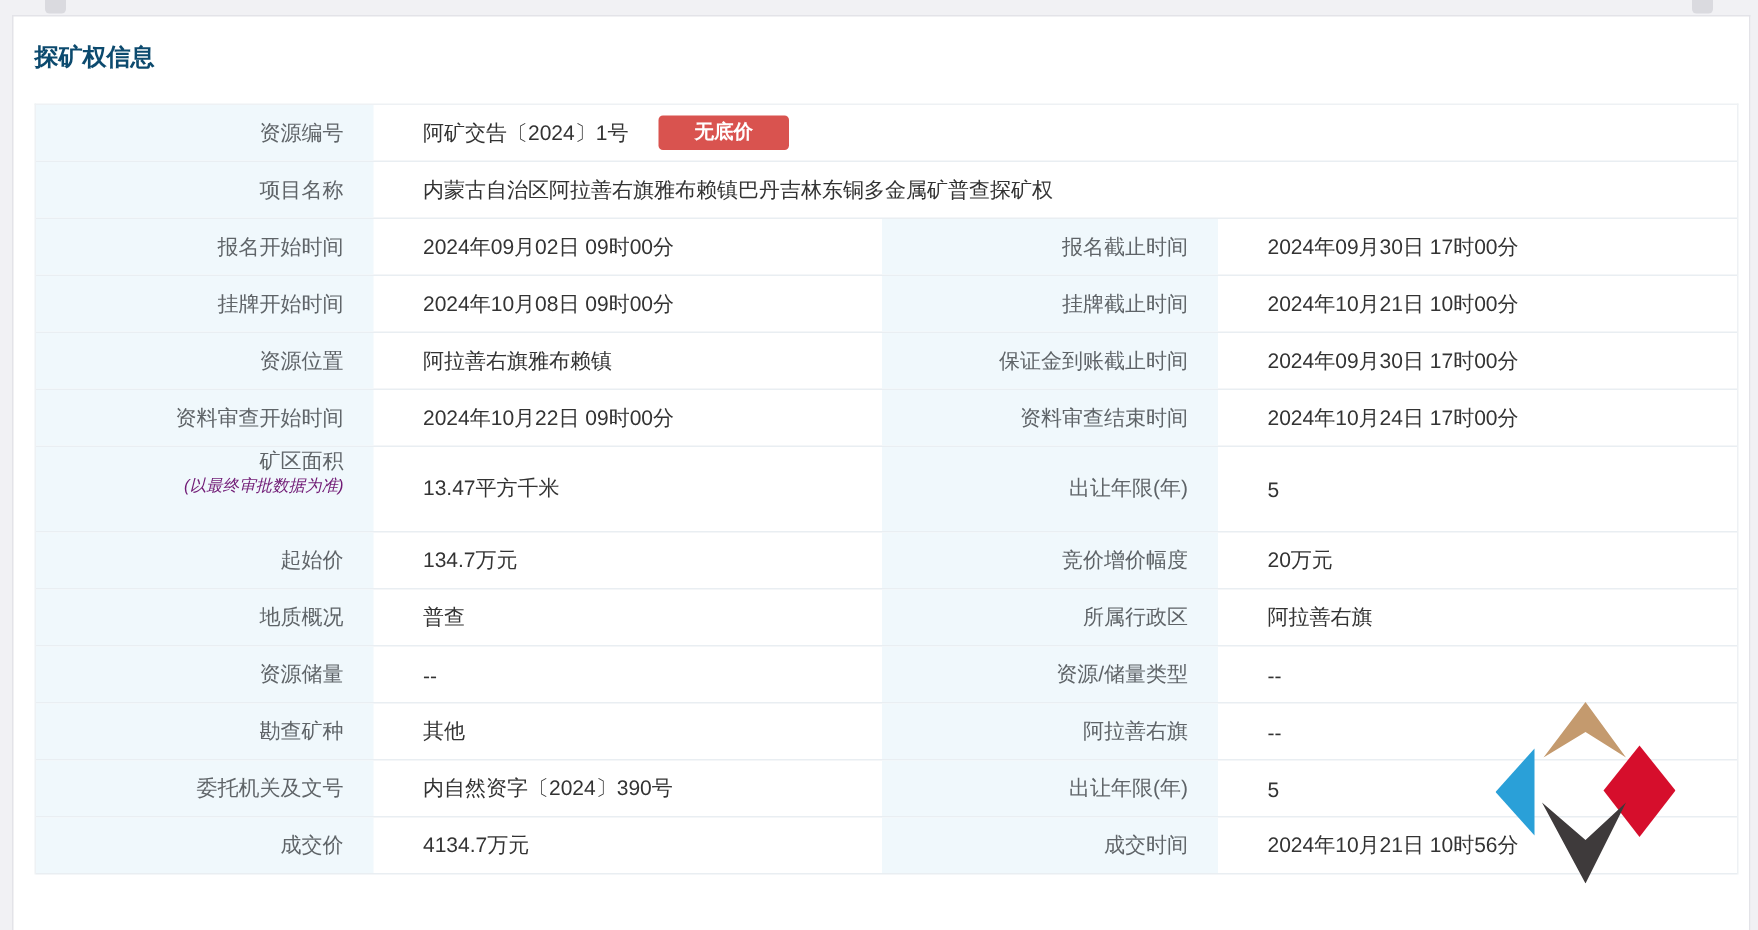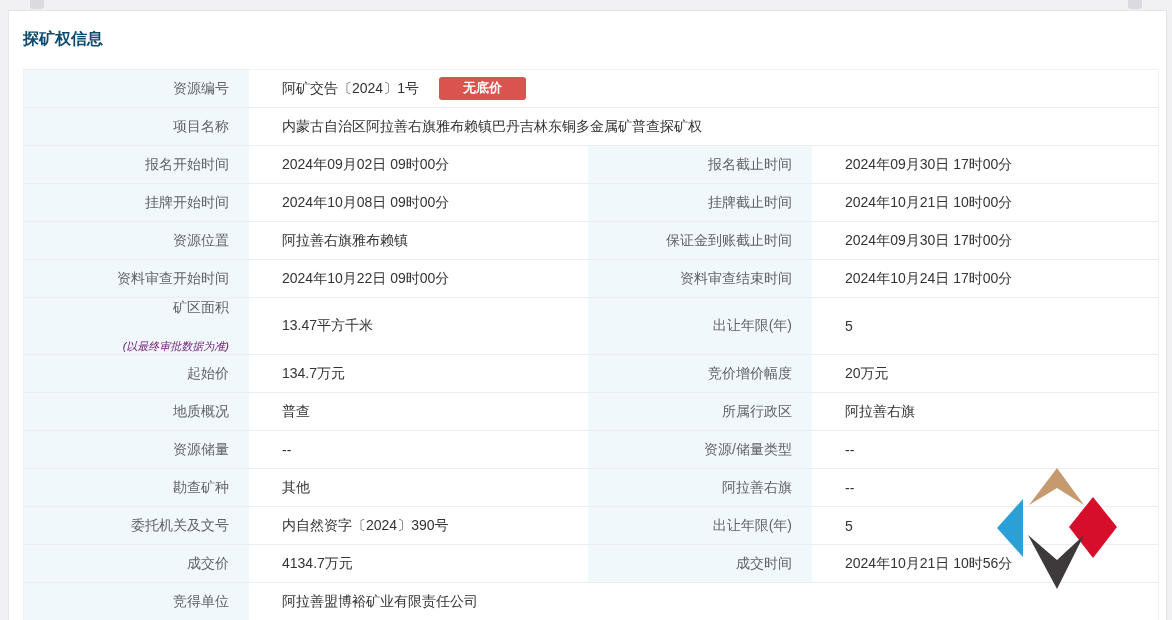--- a/index.html
+++ b/index.html
@@ -23,21 +23,21 @@
     position:absolute;left:14px;top:58px;width:1136px;
     border:1px solid #eef1f4;border-bottom:none;box-sizing:border-box;
   }
   .row{display:flex;border-bottom:1px solid #e9eef2;height:37px;}
   .row.tall{height:56px;}
   .cell{display:flex;align-items:center;font-size:14px;box-sizing:border-box;overflow:hidden;white-space:nowrap;}
   .label{width:225px;background:#f0f8fc;justify-content:flex-end;padding-right:20px;color:#5f6468;flex-shrink:0;}
   .label.l2{width:224px;}
   .value{width:339px;padding-left:33px;color:#333333;flex-shrink:0;}
   .value.v2,.value.full{flex:1 1 auto;width:auto;}
-  .multi{flex-direction:column;justify-content:space-between;align-items:flex-end;line-height:1.35;}
+  .multi{flex-direction:column;justify-content:flex-start;align-items:flex-end;line-height:1.35;}
   .sub{font-size:11px;color:#701a75;font-style:italic;}
   .badge{
     display:inline-block;color:#ffffff;font-size:13px;font-weight:bold;
     padding:4px 24px;border-radius:3px;margin-left:20px;line-height:1.15;
   }
   .logo{position:absolute;left:997px;top:468px;width:120px;height:121px;z-index:5;}
 </style>
 </head>
 <body>
 
@@ -121,24 +121,20 @@
           <div class="cell value">内自然资字〔2024〕390号</div>
           <div class="cell label l2">出让年限(年)</div>
           <div class="cell value v2">5</div>
         </div>
         <div class="row">
           <div class="cell label">成交价</div>
           <div class="cell value">4134.7万元</div>
           <div class="cell label l2">成交时间</div>
           <div class="cell value v2">2024年10月21日 10时56分</div>
         </div>
-        <div class="row">
-          <div class="cell label">竞得单位</div>
-          <div class="cell value full">阿拉善盟博裕矿业有限责任公司</div>
-        </div>
       </div>
   </div>
 
   <svg class="logo" viewBox="0 0 120 121" xmlns="http://www.w3.org/2000/svg">
     <polygon points="32,37 60,0 87,37 60,20" fill="#c49a6e"></polygon>
     <polygon points="26,31 0,60 26,89" fill="#2aa0d8"></polygon>
     <polygon points="96,29 120,59 96,90 72,59" fill="#d60e2c"></polygon>
     <polygon points="31,67 60,92 87,67 60,121" fill="#3e3a3b"></polygon>
   </svg>
 </div>

